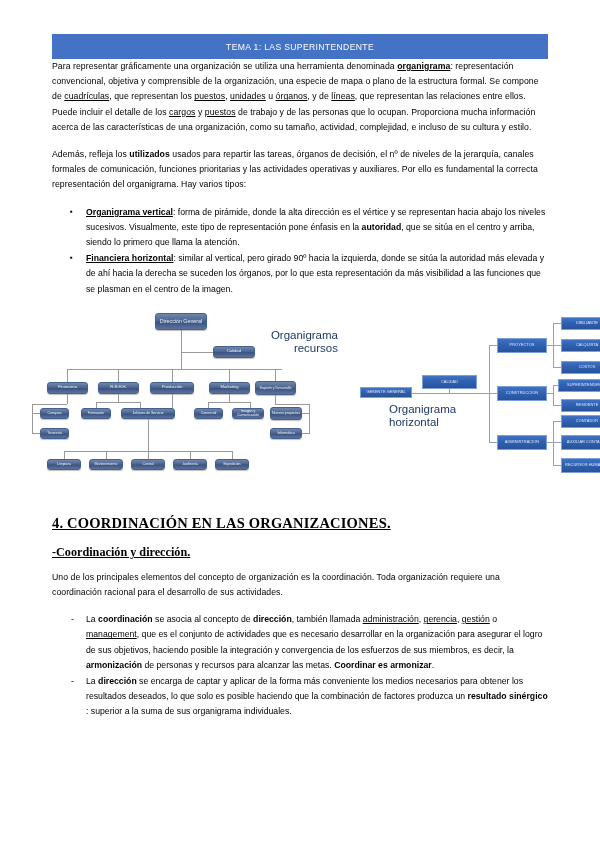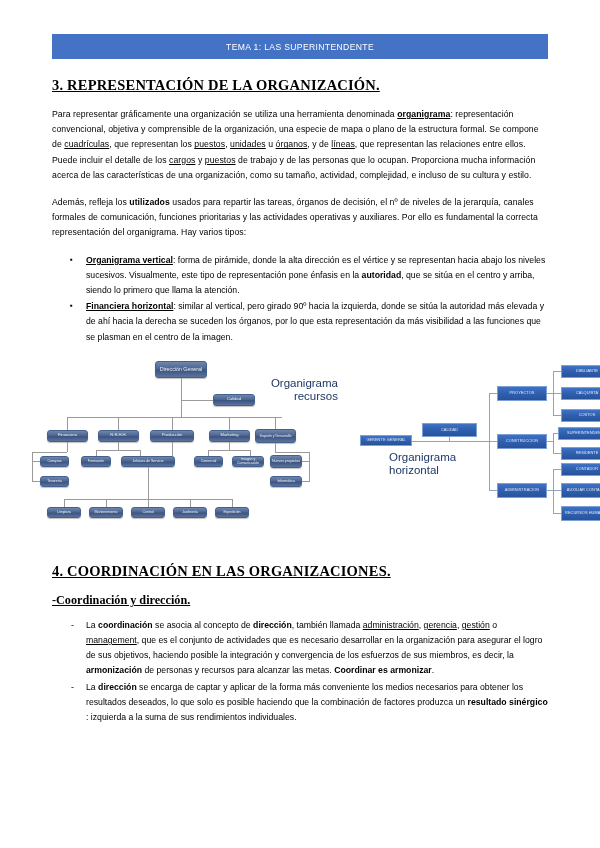--- a/index.html
+++ b/index.html
@@ -180,21 +180,20 @@
 </style>
 </head>
 <body>
 
 <div class="page">
 
   <div class="banner">
     <span>TEMA 1: LAS SUPERINTENDENTE</span>
   </div>
 
-  <h2 class="sec">3. REPRESENTACIÓN DE LA ORGANIZACIÓN.</h2>
 
   <p class="body"><span>Para representar gráficamente una organización se utiliza una herramienta denominada </span><b><u>organigrama</u></b><span>: representación convencional, objetiva y comprensible de la organización, una especie de mapa o plano de la estructura formal. Se compone de </span><u>cuadrículas</u><span>, que representan los </span><u>puestos</u><span>, </span><u>unidades</u><span> u </span><u>órganos</u><span>, y de </span><u>líneas</u><span>, que representan las relaciones entre ellos. Puede incluir el detalle de los </span><u>cargos</u><span> y </span><u>puestos</u><span> de trabajo y de las personas que lo ocupan. Proporciona mucha información acerca de las características de una organización, como su tamaño, actividad, complejidad, e incluso de su cultura y estilo.</span></p>
 
   <p class="body"><span>Además, refleja los </span><b>utilizados</b><span> usados para repartir las tareas, órganos de decisión, el nº de niveles de la jerarquía, canales formales de comunicación, funciones prioritarias y las actividades operativas y auxiliares. Por ello es fundamental la correcta representación del organigrama. Hay varios tipos:</span></p>
 
   <ul class="sq">
     <li><b><u>Organigrama vertical</u></b><span>: forma de pirámide, donde la alta dirección es el vértice y se representan hacia abajo los niveles sucesivos. Visualmente, este tipo de representación pone énfasis en la </span><b>autoridad</b><span>, que se sitúa en el centro y arriba, siendo lo primero que llama la atención.</span></li>
     <li><b><u>Financiera horizontal</u></b><span>: similar al vertical, pero girado 90º hacia la izquierda, donde se sitúa la autoridad más elevada y de ahí hacia la derecha se suceden los órganos, por lo que esta representación da más visibilidad a las funciones que se plasman en el centro de la imagen.</span></li>
   </ul>
 
@@ -320,19 +319,20 @@
       <div class="lnb h" style="left:211px; top:158px; width:8px;"></div>
       <div class="ndh" style="left:219px; top:108px; width:52px; height:13px;">CONTADOR</div>
       <div class="ndh" style="left:219px; top:128px; width:52px; height:15px;">AUXILIAR CONTABLE</div>
       <div class="ndh" style="left:219px; top:151px; width:52px; height:15px;">RECURSOS HUMANOS</div>
     </div>
   </div>
 
   <h2 class="sec">4. COORDINACIÓN EN LAS ORGANIZACIONES.</h2>
   <h3 class="sub">-Coordinación y dirección.</h3>
 
+  <p class="body">Uno de los principales elementos del concepto de organización es la coordinación. Toda organización requiere una coordinación racional para el desarrollo de sus actividades.</p>
 
   <ul class="dash">
     <li><span>La </span><b>coordinación</b><span> se asocia al concepto de </span><b>dirección</b><span>, también llamada </span><u>administración</u><span>, </span><u>gerencia</u><span>, </span><u>gestión</u><span> o </span><u>management</u><span>, que es el conjunto de actividades que es necesario desarrollar en la organización para asegurar el logro de sus objetivos, haciendo posible la integración y convergencia de los esfuerzos de sus miembros, es decir, la </span><b>armonización</b><span> de personas y recursos para alcanzar las metas. </span><b>Coordinar es armonizar</b><span>.</span></li>
-    <li><span>La </span><b>dirección</b><span> se encarga de captar y aplicar de la forma más conveniente los medios necesarios para obtener los resultados deseados, lo que solo es posible haciendo que la combinación de factores produzca un </span><b>resultado sinérgico</b><span> : izquierda a la suma de sus rendimientos individuales.</span></li>
+    <li><span>La </span><b>dirección</b><span> se encarga de captar y aplicar de la forma más conveniente los medios necesarios para obtener los resultados deseados, lo que solo es posible haciendo que la combinación de factores produzca un </span><b>resultado sinérgico</b><span> : superior a la suma de sus organigrama individuales.</span></li>
   </ul>
 
 </div>
 
 </body></html>

